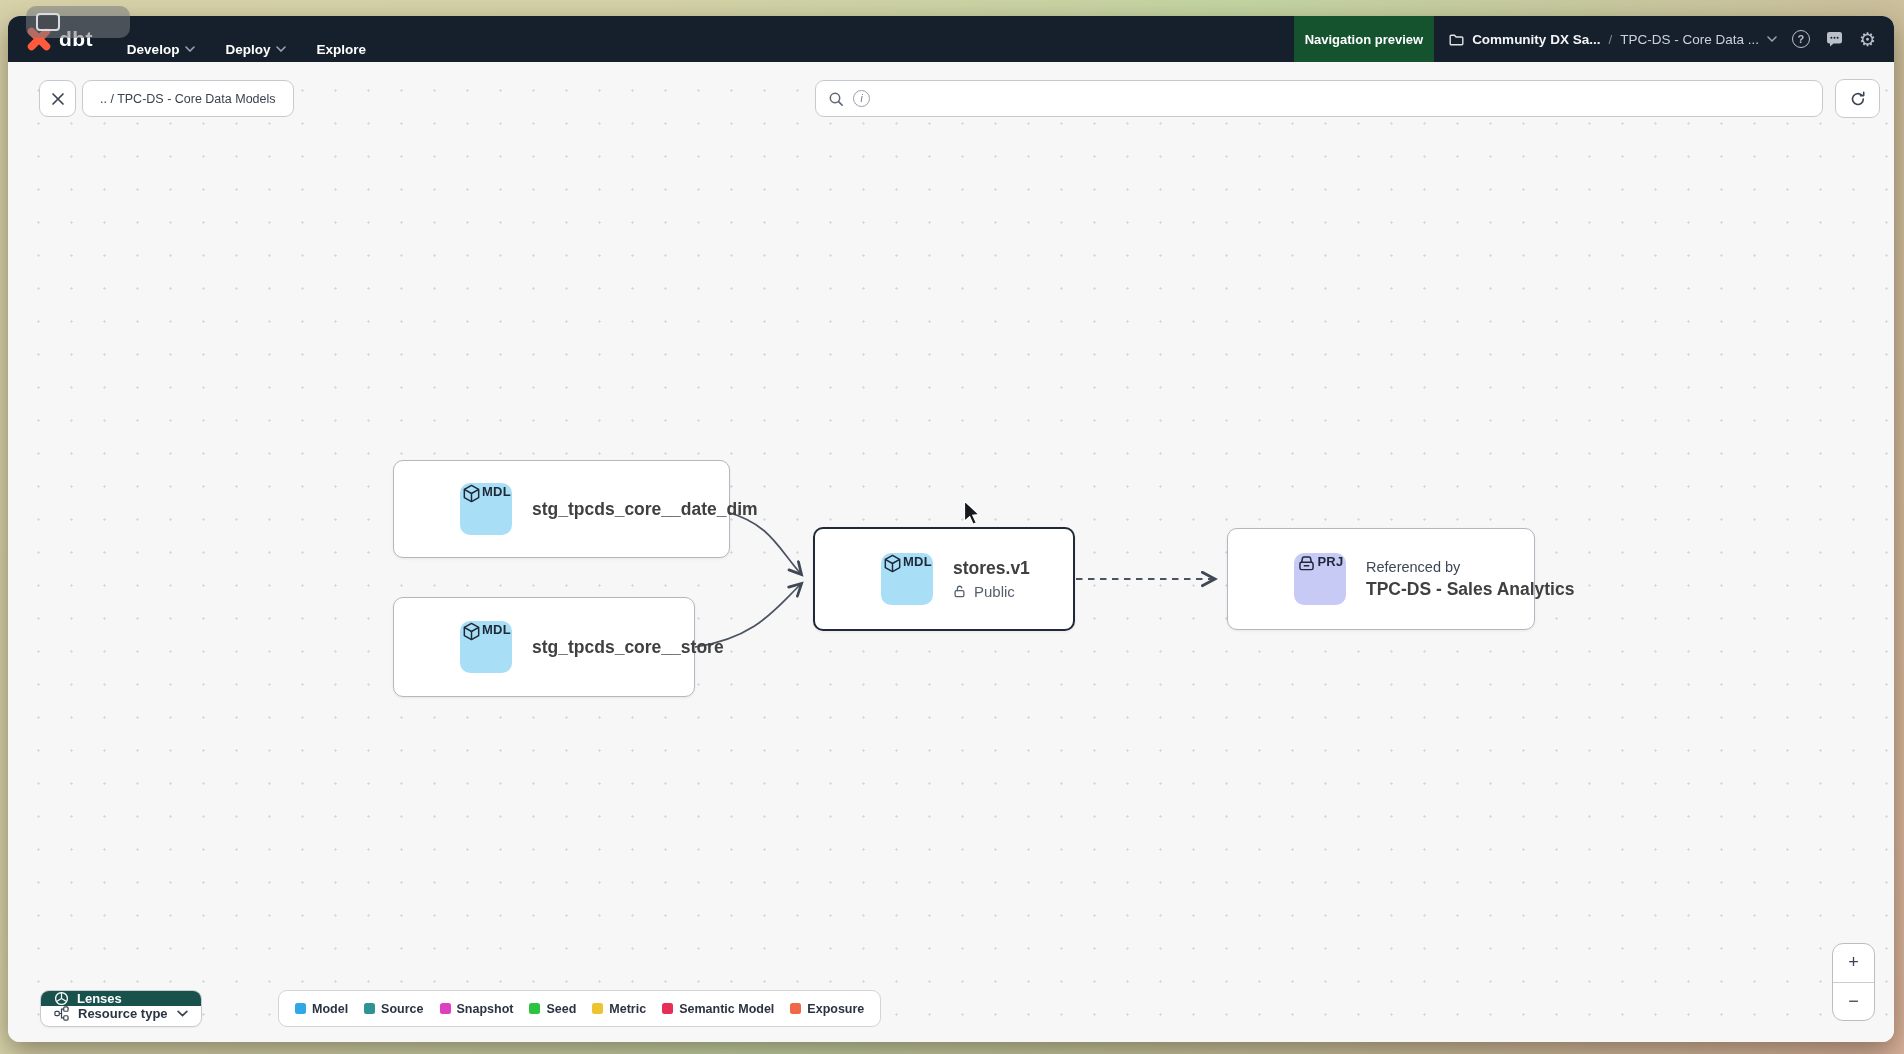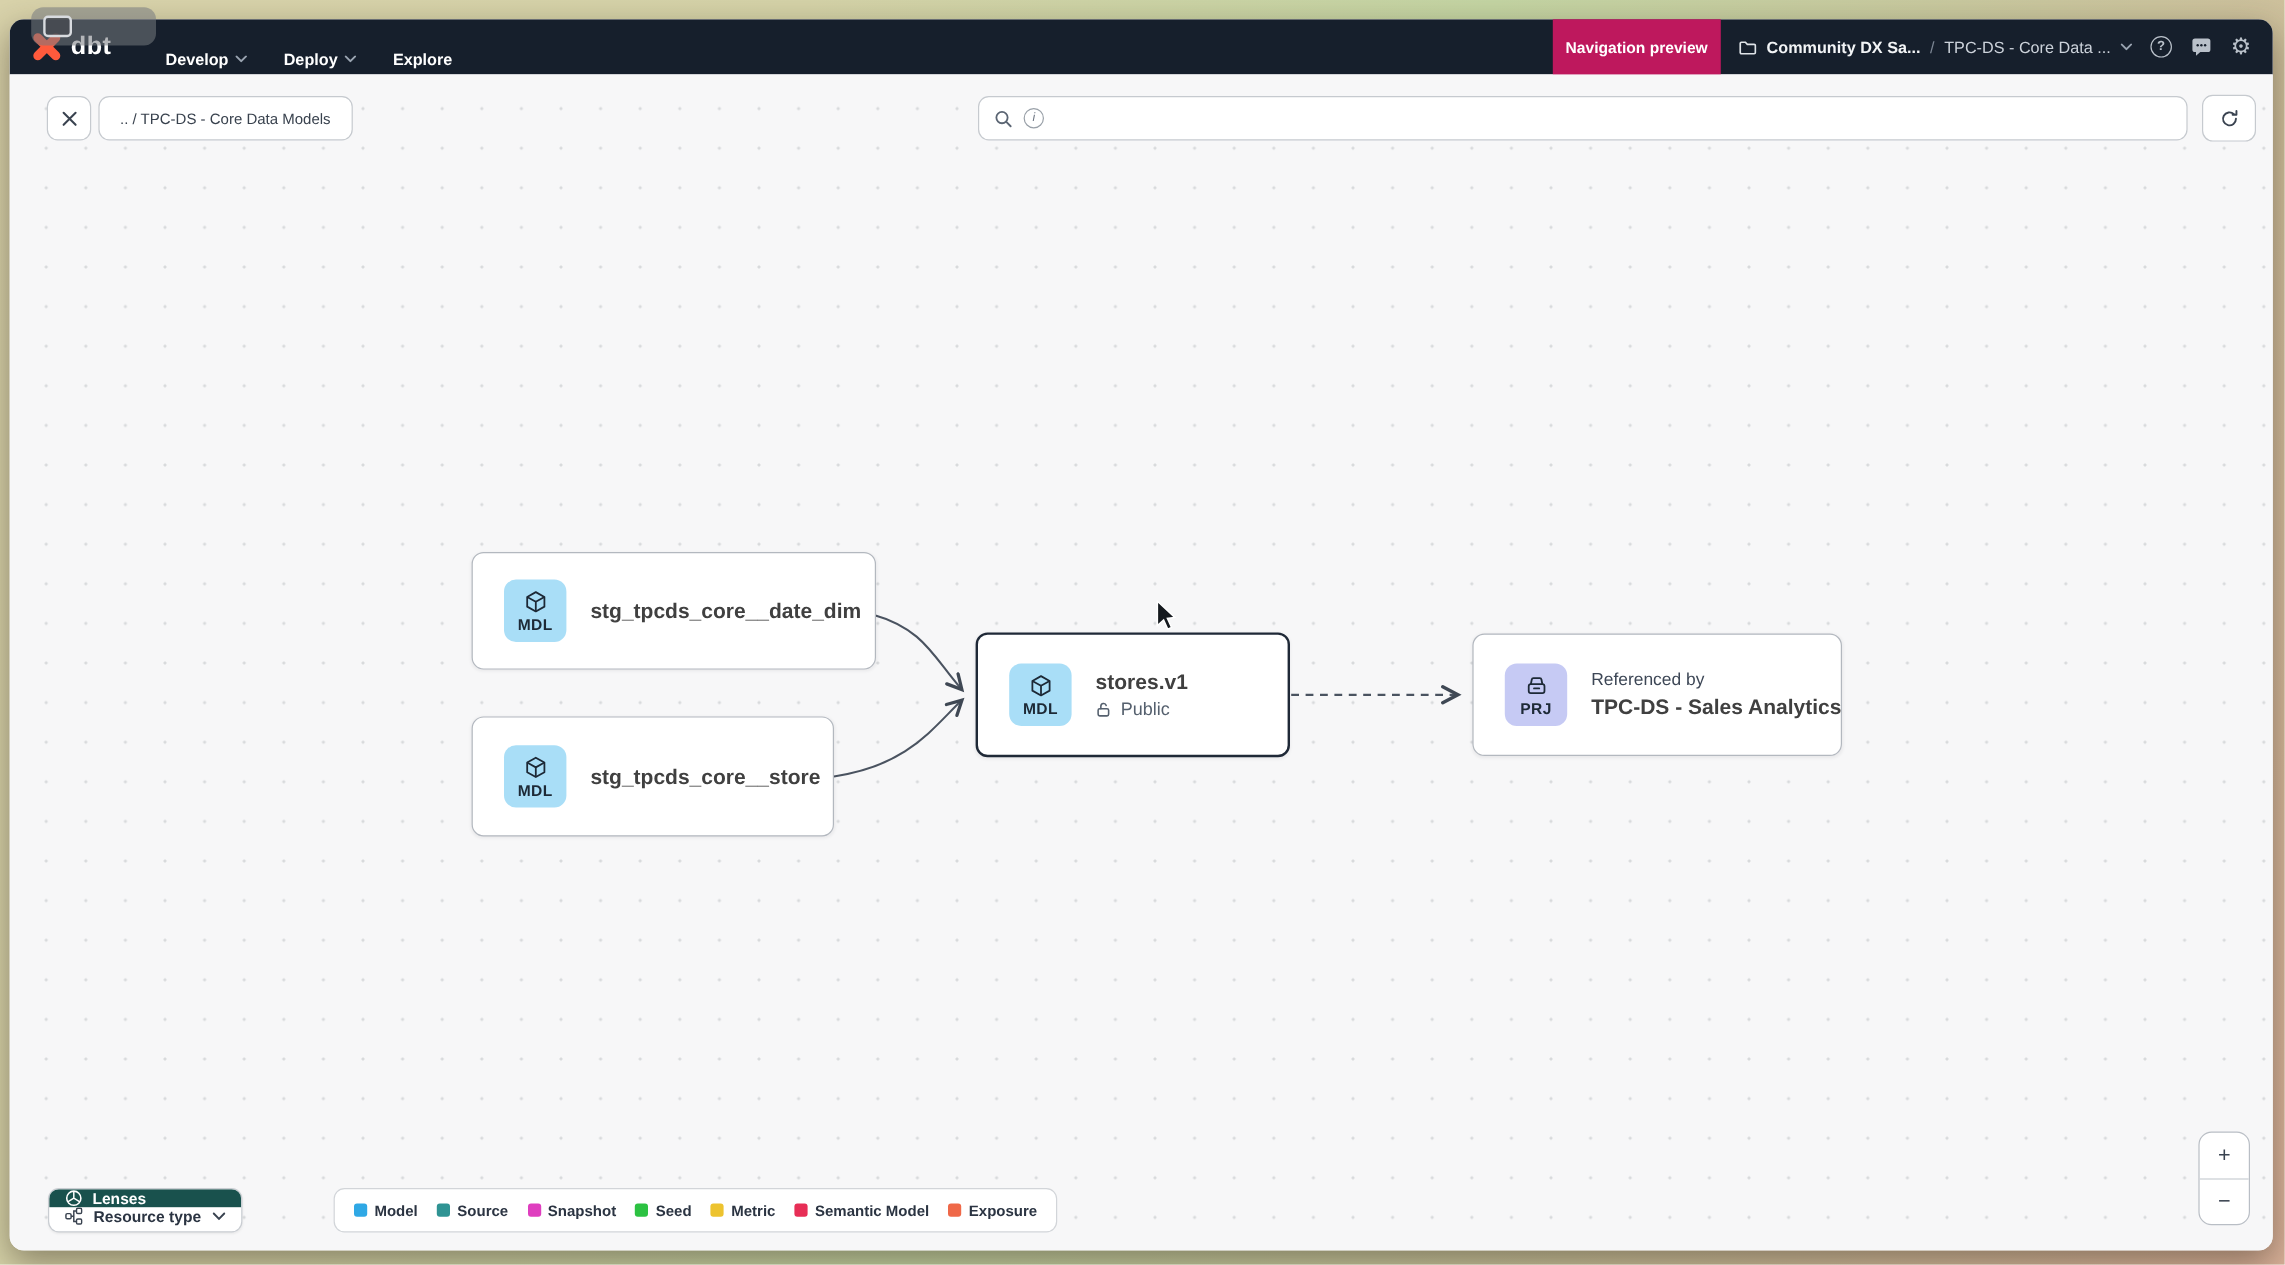--- a/index.html
+++ b/index.html
@@ -8,27 +8,27 @@
     position:relative; width:1904px; height:1054px; overflow:hidden;
     background:linear-gradient(115deg,#d9d3ab 0%,#d5d3a8 28%,#c4d5a3 52%,#cbc49d 75%,#d9b199 100%);
   }
   .window{
     position:absolute; left:8px; top:16px; width:1886px; height:1026px;
     border-radius:12px; overflow:hidden; background:#f7f7f8;
     box-shadow:0 10px 28px rgba(45,32,20,.45);
   }
   
   .topbar{ height:46px; background:#161f2c; display:flex; align-items:center; padding:0 18px; color:#fff; }
-  .logo{ display:flex; align-items:center; gap:7px; margin-right:45px; cursor:pointer; }
+  .logo{ display:flex; align-items:center; gap:7px; margin-right:34px; cursor:pointer; }
   .logo-text{ font-size:21px; font-weight:700; letter-spacing:.4px; }
   .nav{ display:flex; align-items:center; gap:30px; }
   .nav-item{ display:inline-flex; align-items:center; gap:6px; font-size:13.5px; font-weight:600; color:#fff; cursor:pointer;margin-top:20px; }
   .nav-item svg{ color:#9aa4b1; }
   .topbar-right{ margin-left:auto; display:flex; align-items:center; gap:15px; }
-  .preview-badge{ background:#be185d; color:#fff; font-size:13px; font-weight:600; padding:22px 11px; border-radius:4px; cursor:pointer; }
+  .preview-badge{ background:#14532d; color:#fff; font-size:13px; font-weight:600; padding:22px 11px; border-radius:4px; cursor:pointer; }
   .crumb{ display:flex; align-items:center; gap:8px; font-size:13.5px; cursor:pointer; }
   .crumb .acct{ font-weight:700; color:#f2f4f6; }
   .crumb .sep{ color:#7d8795; }
   .crumb .proj{ color:#ccd2da; }
   .crumb svg{ color:#9aa4b1; }
   .tb-icon{ display:flex; align-items:center; justify-content:center; color:#b9c0c9; cursor:pointer; }
   .help-circle{ width:18px; height:18px; border:1.6px solid #b9c0c9; border-radius:50%; font-size:11px; font-weight:700; display:flex; align-items:center; justify-content:center; }
   .gear-glyph{ font-size:19px; line-height:1; }
   
   .canvas{
@@ -41,21 +41,21 @@
   
   .close-btn{ position:absolute; left:31px; top:18px; width:37px; height:37px; background:#fff; border:1px solid #c6cacf; border-radius:9px; display:flex; align-items:center; justify-content:center; cursor:pointer; }
   .path-chip{ position:absolute; left:74px; top:18px; height:37px; background:#fff; border:1px solid #c6cacf; border-radius:9px; padding:0 17px; font-size:12.5px; color:#39424e; display:flex; align-items:center; cursor:pointer; }
   .searchbar{ position:absolute; left:807px; top:18px; width:1008px; height:37px; background:#fff; border:1px solid #c6cacf; border-radius:9px; display:flex; align-items:center; padding:0 12px; gap:9px; }
   .search-value{ flex:1; font-size:13px; color:#2b3442; white-space:nowrap; overflow:hidden; }
   .info-circle{ width:17px; height:17px; border:1.3px solid #99a0a8; border-radius:50%; font-size:10px; color:#6b7380; display:flex; align-items:center; justify-content:center; font-style:italic; cursor:pointer; }
   .refresh-btn{ position:absolute; left:1827px; top:17px; width:45px; height:39px; background:#fff; border:1px solid #c6cacf; border-radius:9px; display:flex; align-items:center; justify-content:center; cursor:pointer; }
   
   .node{ position:absolute; background:#fff; border:1px solid #b3b8bf; border-radius:10px; display:flex; align-items:center; gap:20px; padding:0 26px; box-shadow:0 1px 3px rgba(25,35,48,.07); cursor:pointer; }
   .node.selected{ border:2px solid #1f2937; }
-  .badge-sq{ width:52px; height:52px; border-radius:10px; display:flex; flex-direction:column; align-items:center; justify-content:center; flex:none; }
+  .badge-sq{ width:52px; height:52px; border-radius:10px; display:flex; align-items:flex-start; justify-content:center; flex:none;margin-left:40px; }
   .badge-mdl{ background:#a9def7; color:#1d2936; }
   .badge-prj{ background:#c6caf4; color:#1d2936; }
   .badge-label{ font-size:13px; font-weight:700; letter-spacing:.3px; margin-top:1px; }
   .node-label{ font-size:17.5px; font-weight:600; color:#404040; white-space:nowrap; }
   .node-col{ display:flex; flex-direction:column; gap:4px; }
   .node-sub{ display:flex; align-items:center; gap:7px; font-size:15px; color:#55606e; }
   .node-overline{ font-size:14.5px; color:#3d4756; }
   
   .seg{ position:absolute; left:32px; top:928px; height:37px; display:flex; border-radius:9px; overflow:hidden; border:1px solid #c9cdd2; background:#fff; box-shadow:0 1px 2px rgba(0,0,0,.06);flex-direction:column; }
   .seg-lenses{ background:#19514d; color:#fff; display:flex; align-items:center; gap:8px; padding:0 13px; font-size:13px; font-weight:700; cursor:pointer; }

